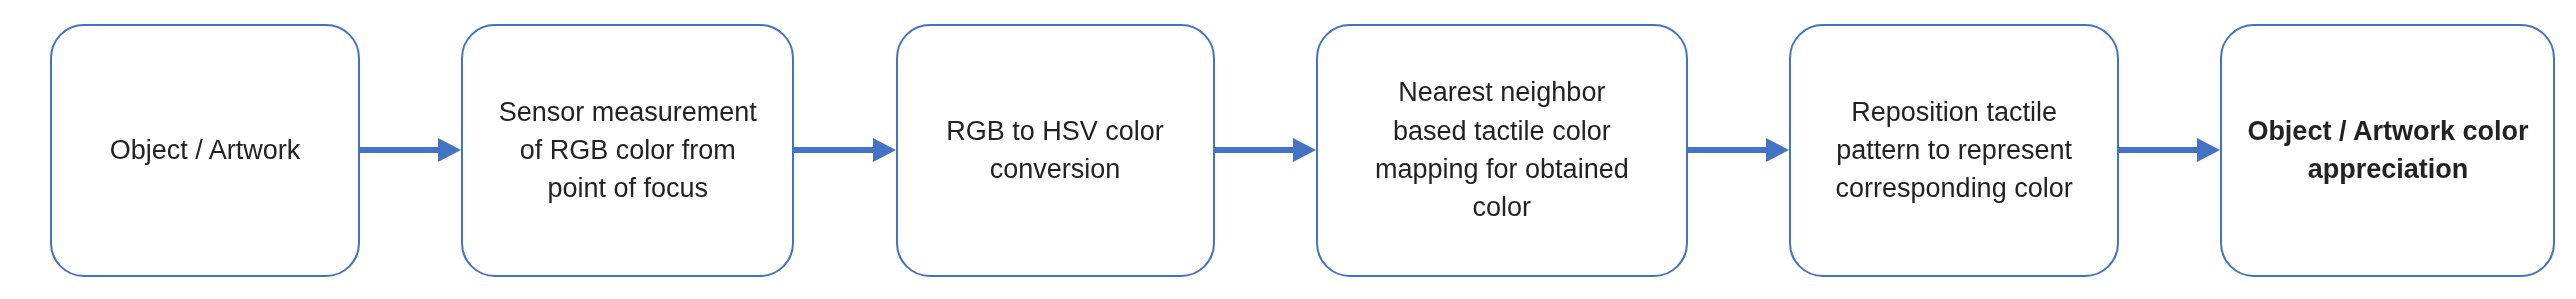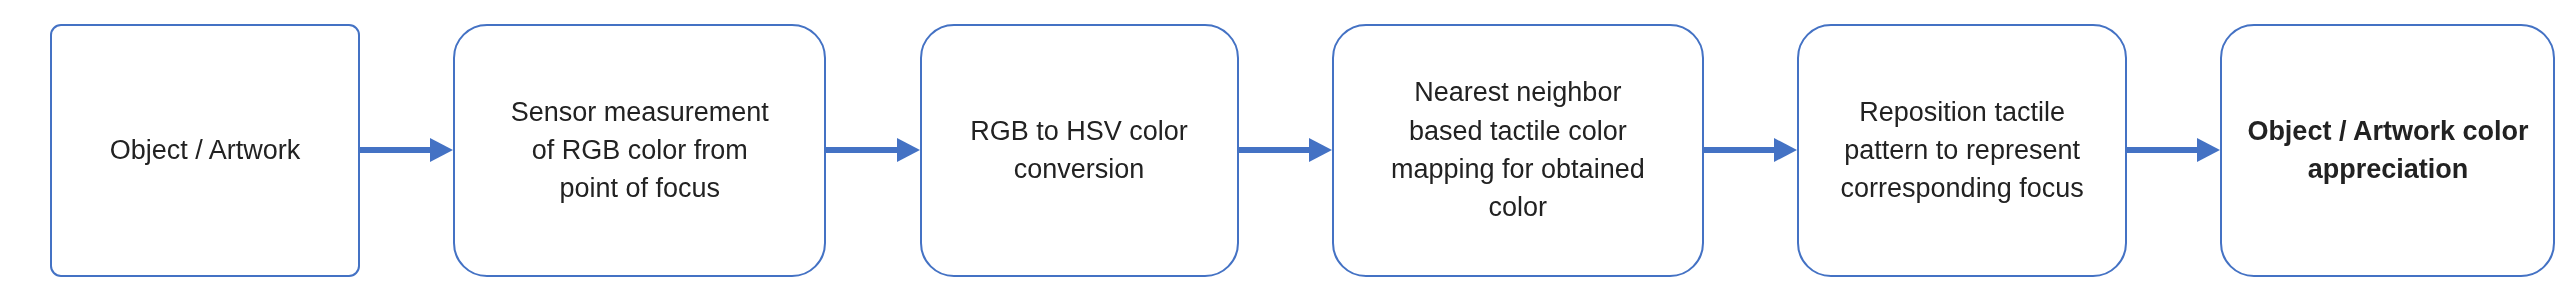--- a/index.html
+++ b/index.html
@@ -29,22 +29,22 @@
     border-radius: 34px;
     background: #ffffff;
     display: flex;
     align-items: center;
     justify-content: center;
     text-align: center;
     color: #222222;
     font-size: 27px;
     line-height: 1.42;
   }
-  .b1 { width: 310px; border-radius: 11px; }
-  .b2 { width: 373px; }
+  .b1 { width: 310px; }
+  .b2 { width: 333px; }
   .b3 { width: 319px; }
   .b4 { width: 372px; }
   .b5 { width: 330px; }
   .b6 { width: 335px; font-weight: bold; }
   .box-label {
     display: block;
     white-space: pre-line;
     padding: 0 16.5px;
   }
   .arrow {
@@ -111,21 +111,21 @@
     </div>
 
     <div class="arrow">
       <div class="arrow-line"></div>
       <div class="arrow-head"></div>
     </div>
 
     <div class="flow-box b5">
       <span class="box-label">Reposition tactile
 pattern to represent
-corresponding focus</span>
+corresponding color</span>
     </div>
 
     <div class="arrow">
       <div class="arrow-line"></div>
       <div class="arrow-head"></div>
     </div>
 
     <div class="flow-box b6">
       <span class="box-label">Object / Artwork color
 appreciation</span>

